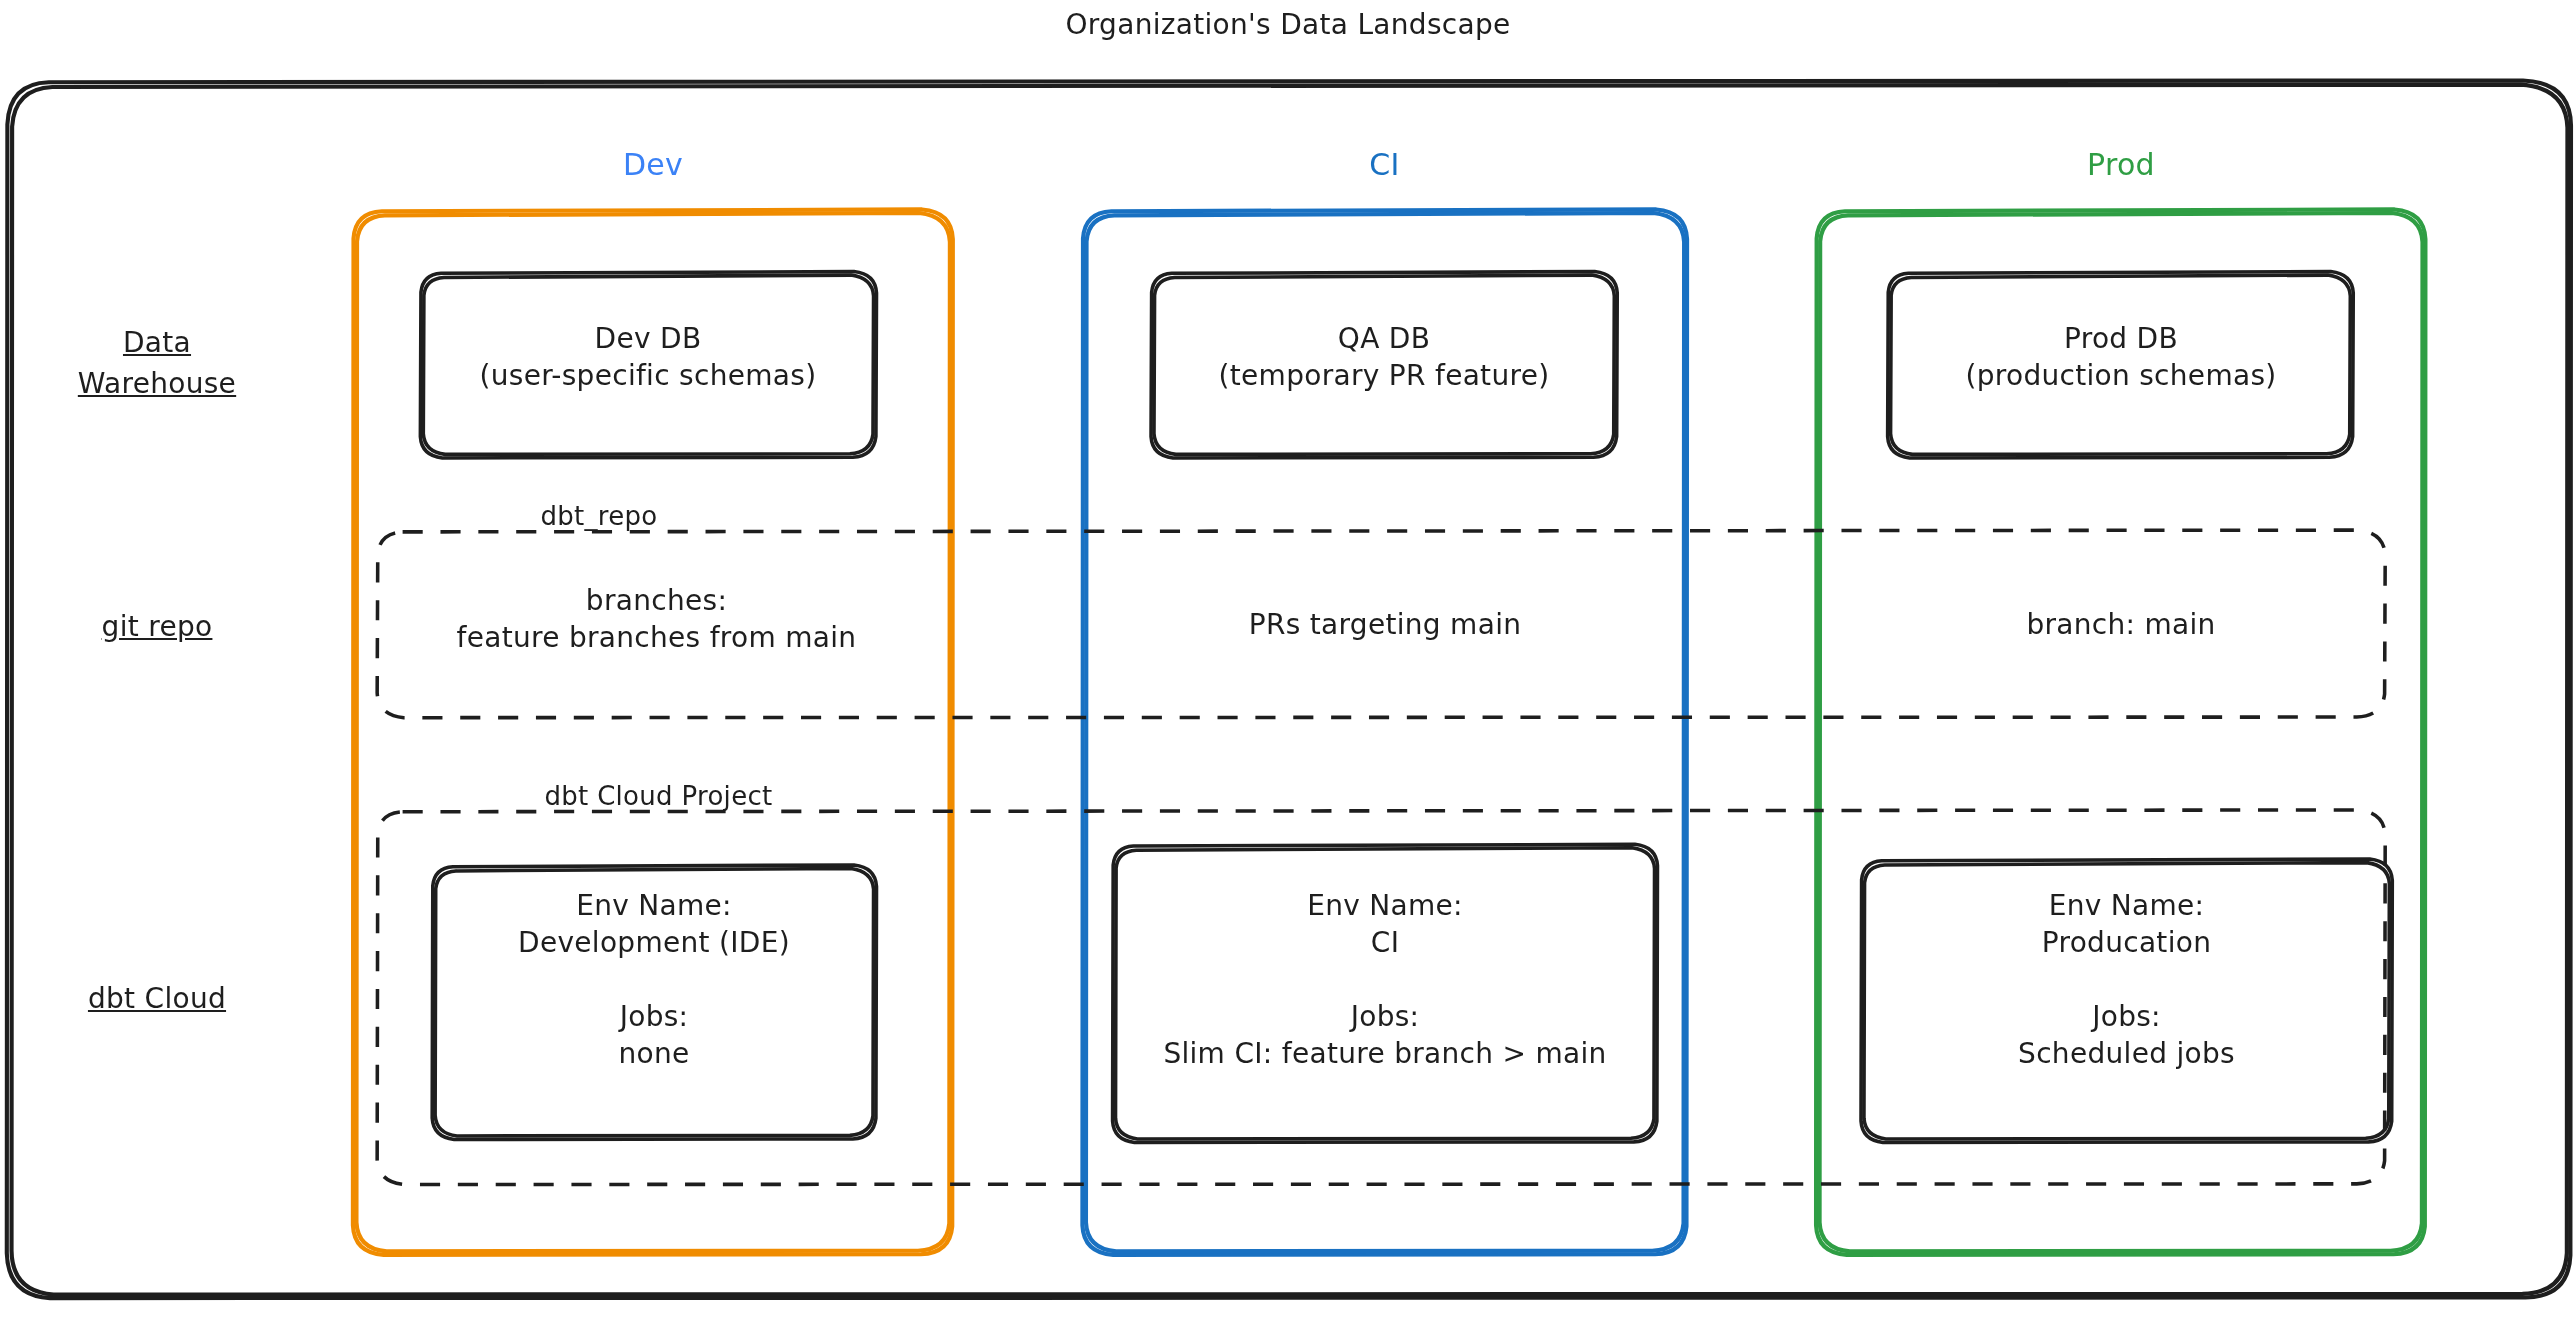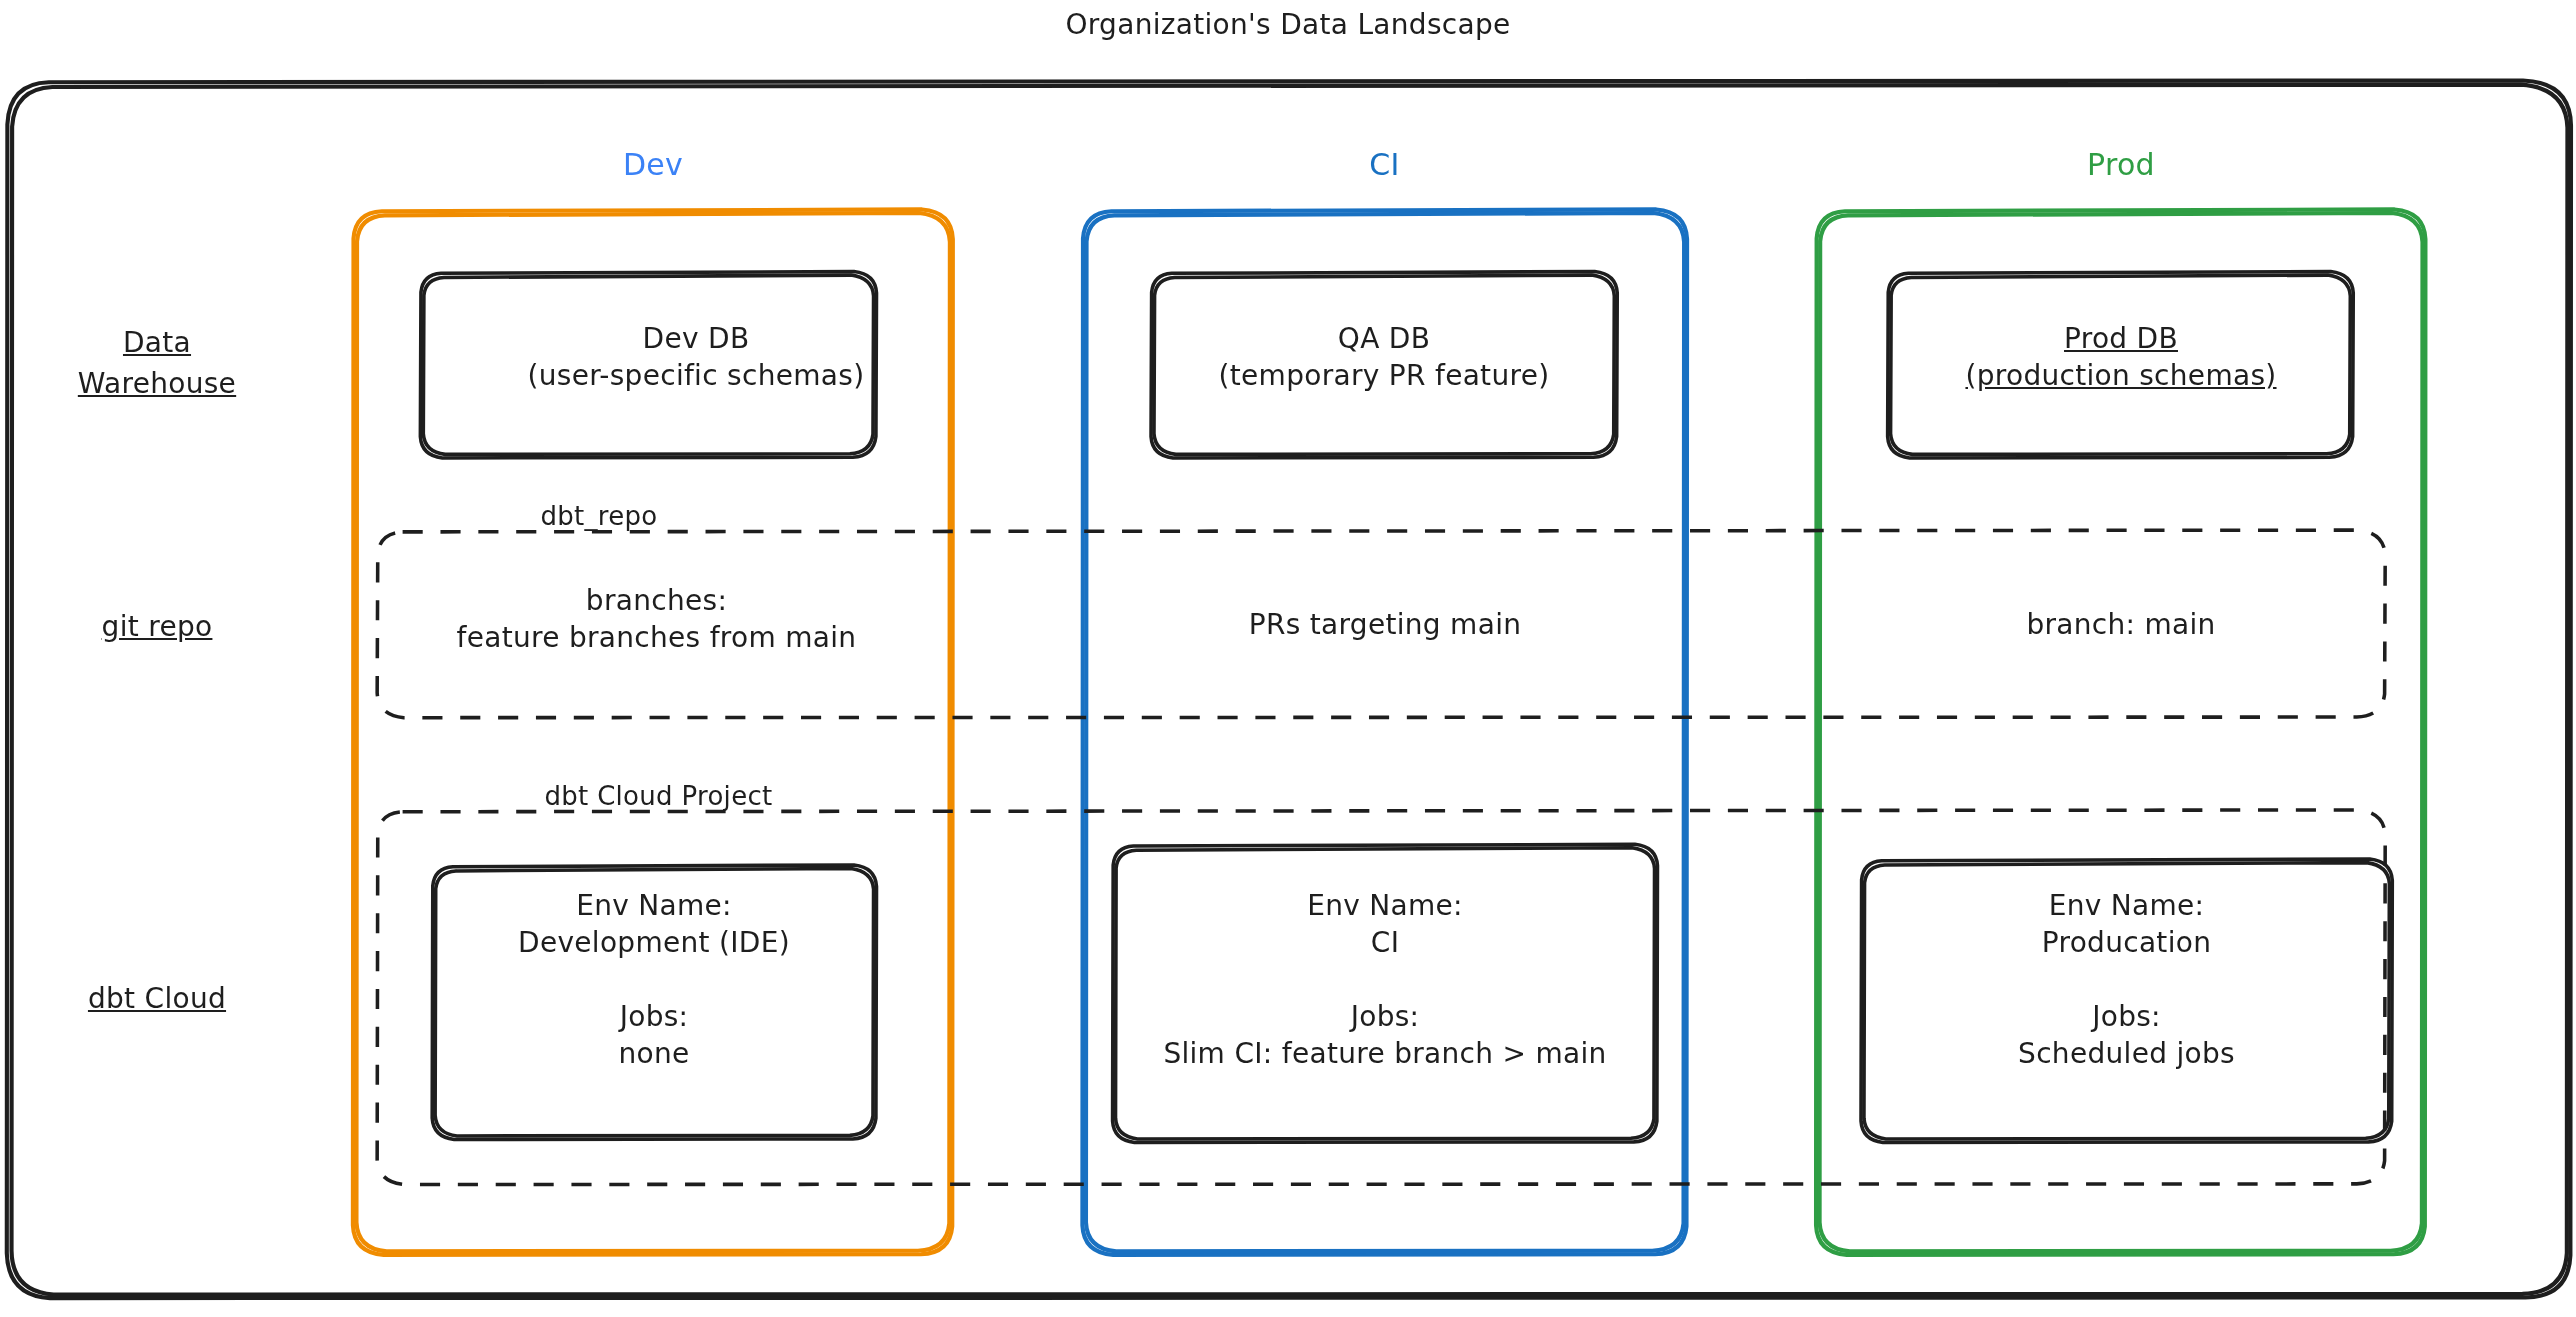--- a/index.html
+++ b/index.html
@@ -97,25 +97,25 @@
   <div class="lbl colhead" style="left:1816px;top:145px;width:610px;color:#2f9e44;">Prod</div>
 
   <div class="lbl rowlbl" style="left:12px;top:323px;width:290px;">Data
 Warehouse</div>
   <div class="lbl rowlbl" style="left:12px;top:607px;width:290px;">git repo</div>
   <div class="lbl rowlbl" style="left:12px;top:979px;width:290px;">dbt Cloud</div>
 
   <div class="lbl grplbl" style="left:392px;top:499px;width:414px;">dbt_repo</div>
   <div class="lbl grplbl" style="left:392px;top:779px;width:533px;">dbt Cloud Project</div>
 
-  <div class="lbl boxtxt" style="left:420px;top:321px;width:456px;padding-left:48px;">Dev DB
+  <div class="lbl boxtxt" style="left:420px;top:321px;width:456px;">Dev DB
 (user-specific schemas)</div>
   <div class="lbl boxtxt" style="left:1151px;top:321px;width:466px;">QA DB
 (temporary PR feature)</div>
-  <div class="lbl boxtxt" style="left:1888px;top:321px;width:466px;text-decoration:underline;">Prod DB
+  <div class="lbl boxtxt" style="left:1888px;top:321px;width:466px;">Prod DB
 (production schemas)</div>
 
   <div class="lbl boxtxt" style="left:377px;top:583px;width:559px;">branches:
 feature branches from main</div>
   <div class="lbl boxtxt" style="left:1086px;top:607px;width:598px;">PRs targeting main</div>
   <div class="lbl boxtxt" style="left:1820px;top:607px;width:602px;">branch: main</div>
 
   <div class="lbl boxtxt" style="left:432px;top:888px;width:444px;">Env Name:
 Development (IDE)
 

